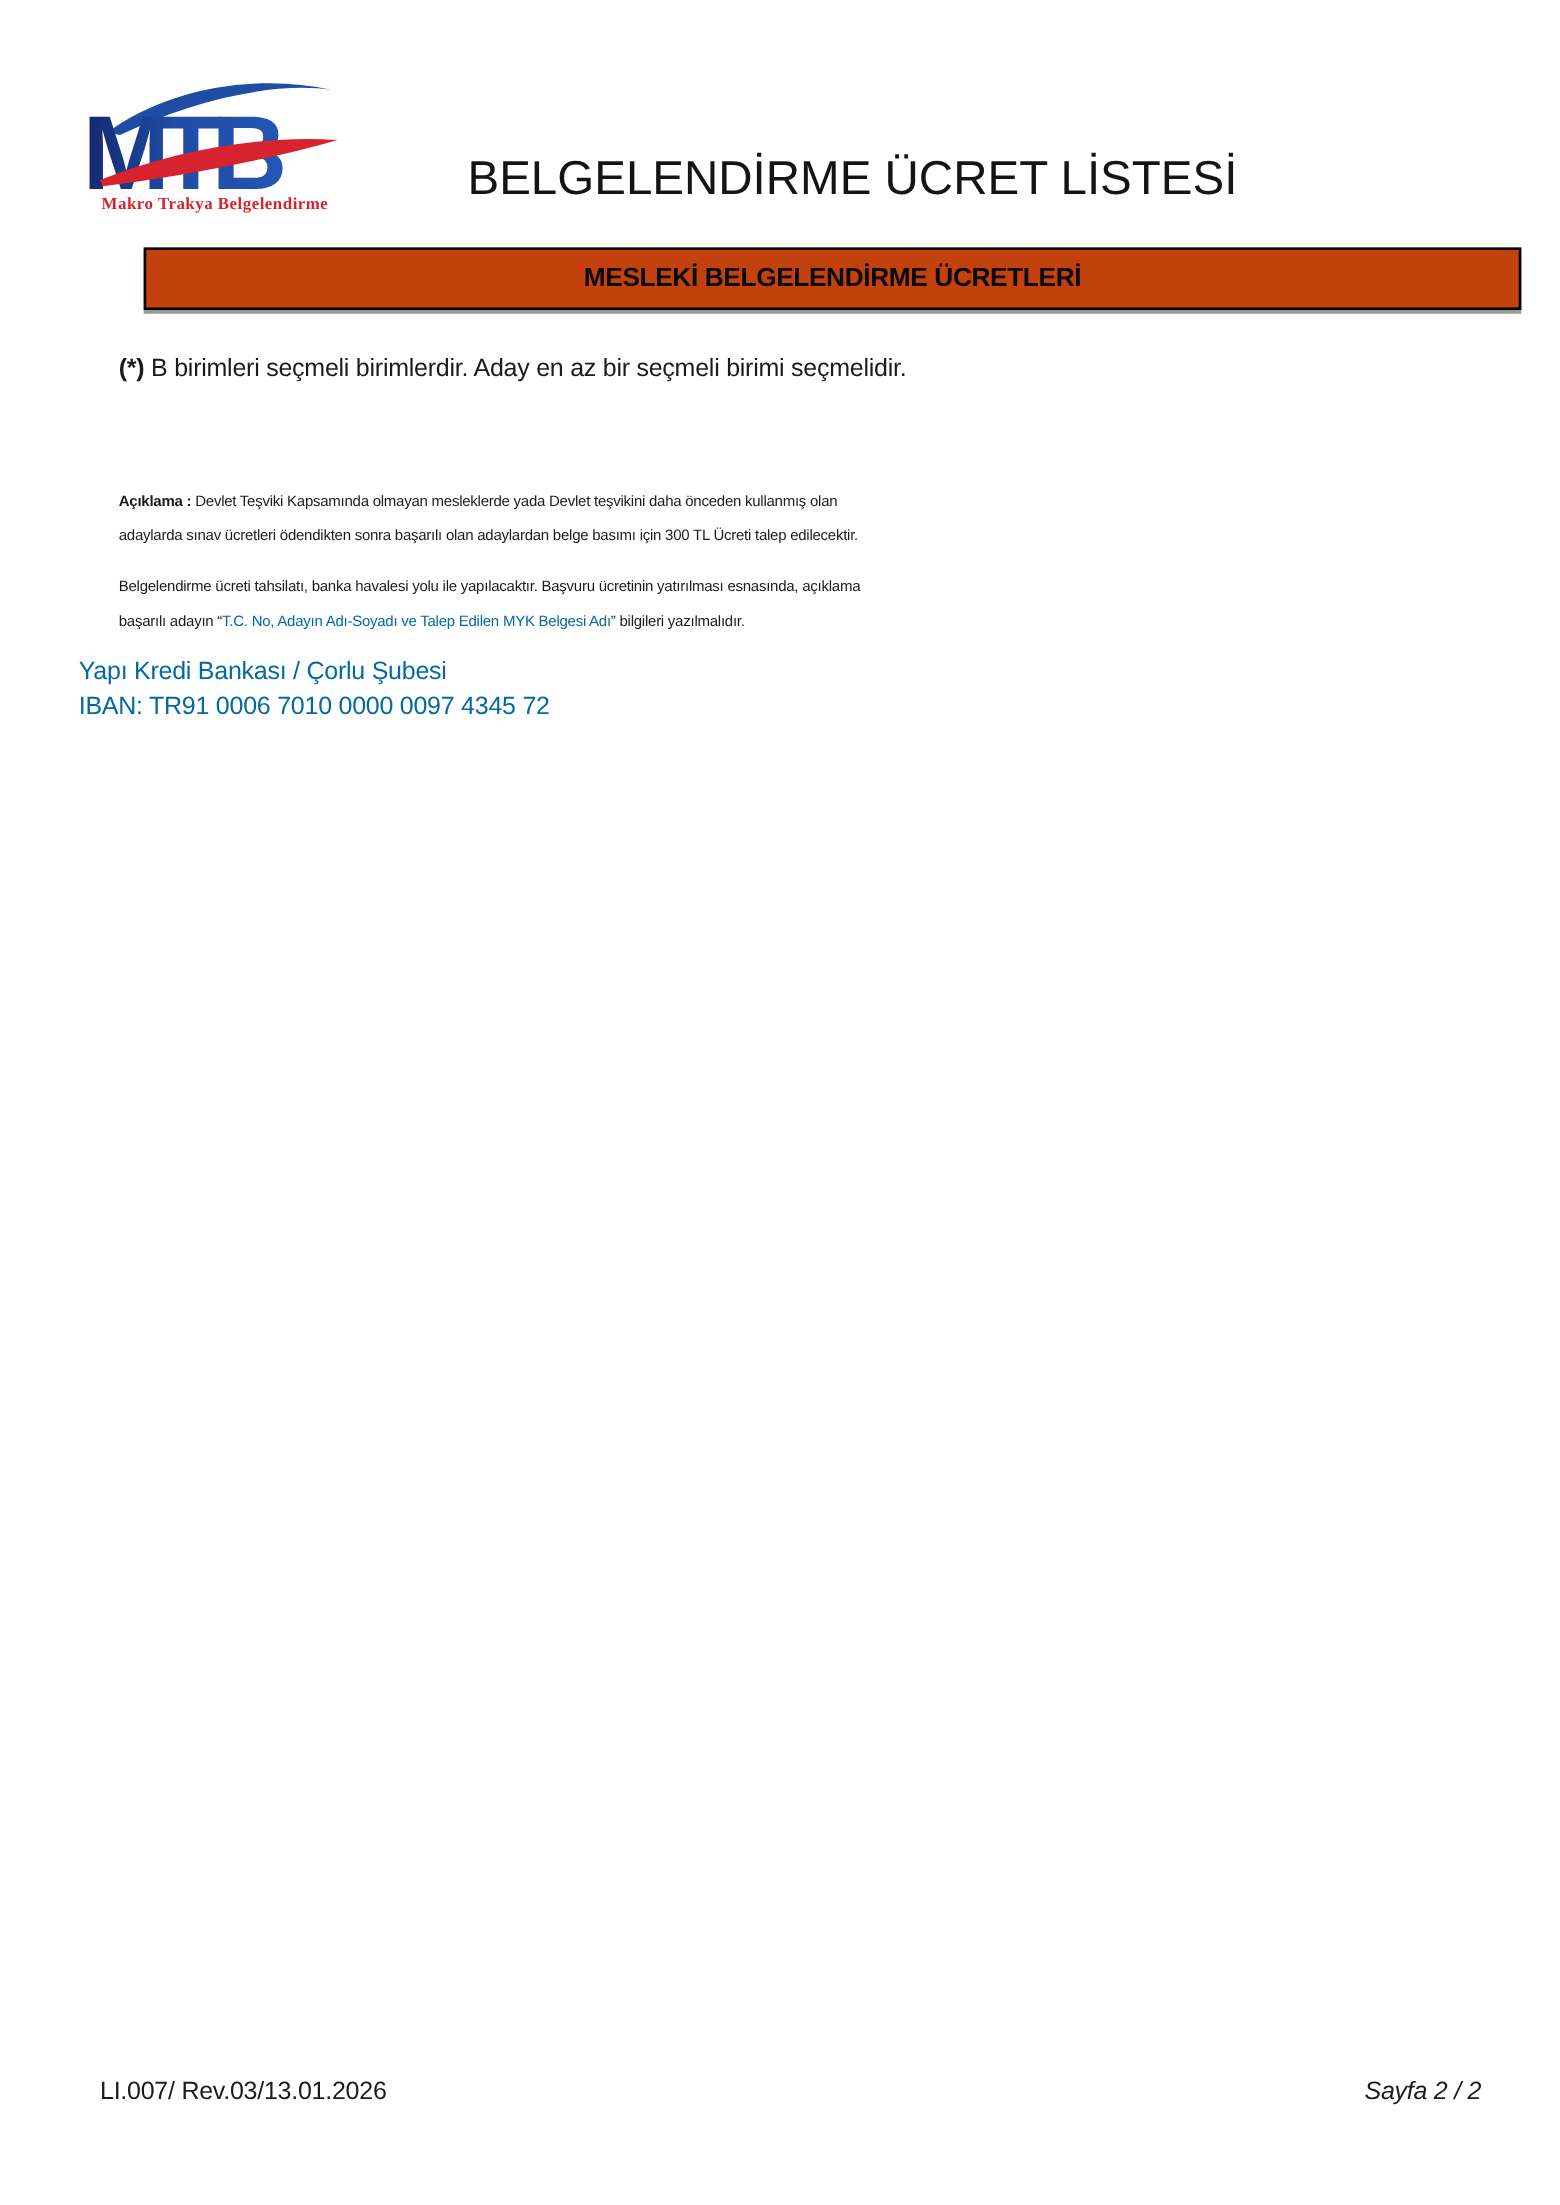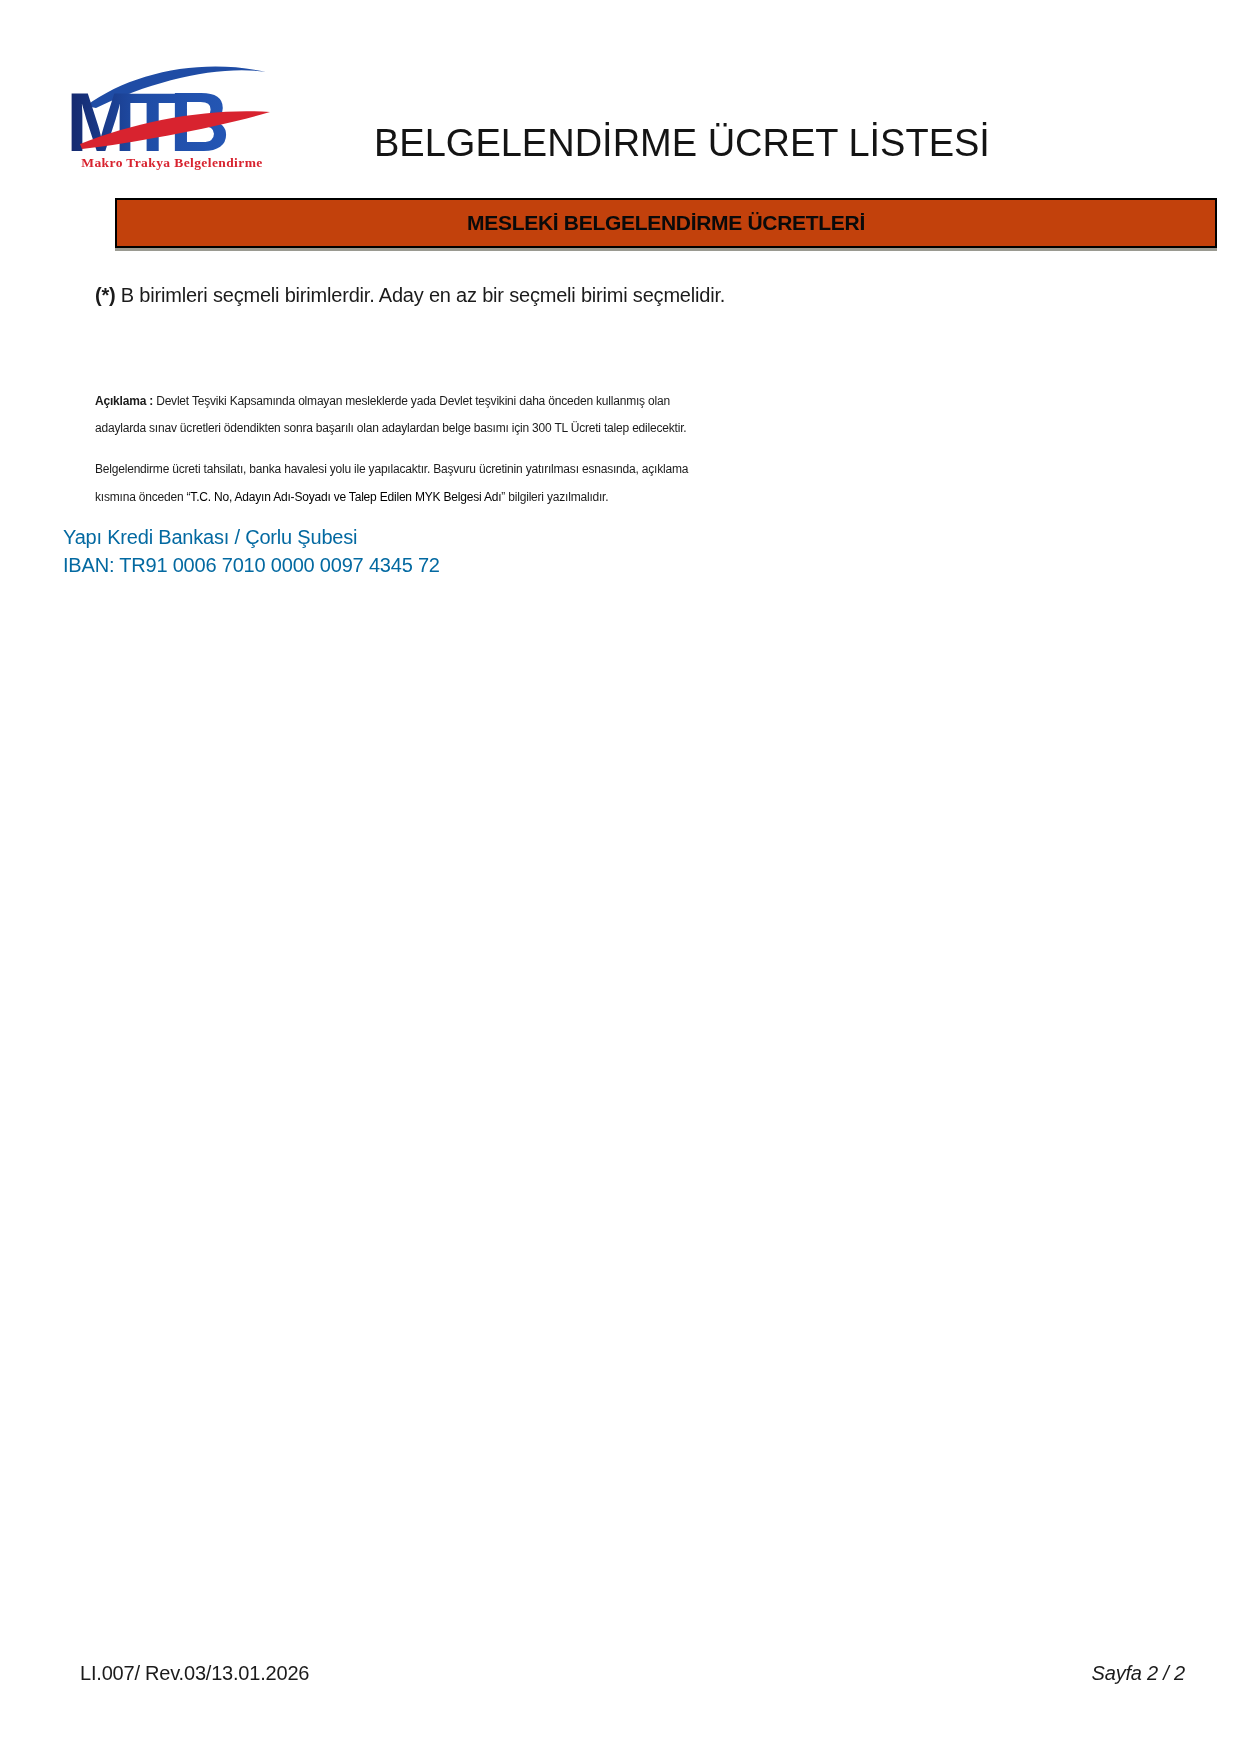--- a/index.html
+++ b/index.html
@@ -38,21 +38,21 @@
   }
   .footnote .marker{font-weight:bold;}
   
   .para{
     position:absolute;left:63px;width:1124px;
     font-size:12px;letter-spacing:-0.2px;margin-left:32px;
   }
   .para1{top:388px;line-height:27px;}
   .para2{top:455px;line-height:28px;}
   .para .lead{font-weight:bold;}
-  .red{color:#000000;}
+  .red{color:#0369a1;}
   .bank{
     position:absolute;left:63px;top:523px;width:1124px;
     font-size:20px;line-height:28px;letter-spacing:-0.2px;
     color:#0369a1;
   }
   .line{display:block;}
   
   .footer-left{
     position:absolute;left:80px;top:1662px;font-size:20px;letter-spacing:-0.2px;
   }
@@ -95,21 +95,21 @@
     <span class="marker">(*)</span><span> B birimleri seçmeli birimlerdir. Aday en az bir seçmeli birimi seçmelidir.</span>
   </div>
 
   <div class="para para1">
     <span class="line"><span class="lead">Açıklama :</span><span> Devlet Teşviki Kapsamında olmayan mesleklerde yada Devlet teşvikini daha önceden kullanmış olan</span></span>
     <span class="line">adaylarda sınav ücretleri ödendikten sonra başarılı olan adaylardan belge basımı için 300 TL Ücreti talep edilecektir.</span>
   </div>
 
   <div class="para para2">
     <span class="line">Belgelendirme ücreti tahsilatı, banka havalesi yolu ile yapılacaktır. Başvuru ücretinin yatırılması esnasında, açıklama</span>
-    <span class="line"><span>kısmına önceden “</span><span class="red">T.C. No, Adayın Adı-Soyadı ve Talep Edilen MYK Belgesi Adı</span><span>” bilgileri yazılmalıdır.</span></span>
+    <span class="line"><span>başarılı adayın “</span><span class="red">T.C. No, Adayın Adı-Soyadı ve Talep Edilen MYK Belgesi Adı</span><span>” bilgileri yazılmalıdır.</span></span>
   </div>
 
   <div class="bank">
     <span class="line">Yapı Kredi Bankası / Çorlu Şubesi</span>
     <span class="line">IBAN: TR91 0006 7010 0000 0097 4345 72</span>
   </div>
 
   <div class="footer-left">LI.007/ Rev.03/13.01.2026</div>
   <div class="footer-right">Sayfa 2 / 2</div>
 

